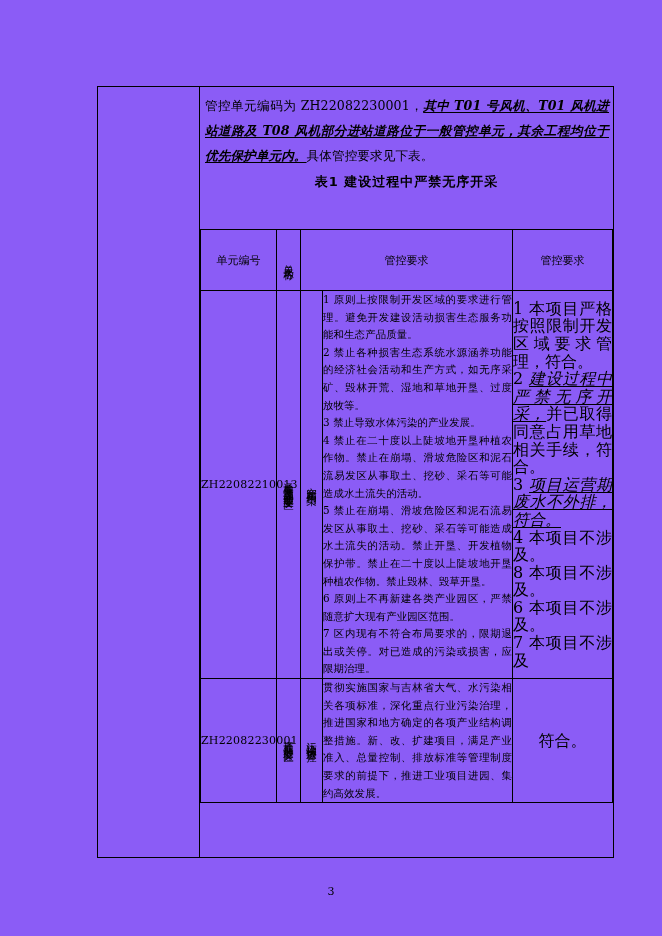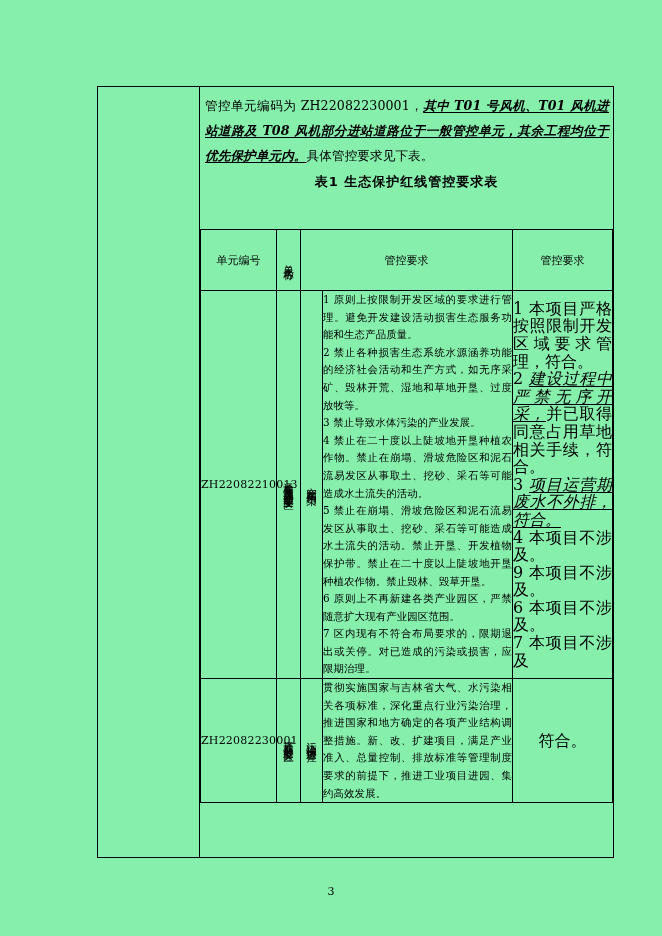--- a/index.html
+++ b/index.html
@@ -14,21 +14,21 @@
     color: #000000;
     position: relative;
     overflow: hidden;
   }
 
   #page {
     position: absolute;
     left: 0; top: 0;
     width: 662px;
     height: 936px;
-    background: #86efac;
+    background: #8b5cf6;
   }
 
   
   #frame {
     position: absolute;
     left: 97px;
     top: 86px;
     width: 517px;
     height: 772px;
     border: 1.3px solid #000;
@@ -174,21 +174,21 @@
   <div id="frame">
 
     <div id="left-gutter"></div>
 
     <div id="content-col">
 
       <div class="intro">
         <span class="plain">管控单元编码为 ZH22082230001，</span><span class="emph">其中 T01 号风机、T01 风机进站道路及 T08 风机部分进站道路位于一般管控单元，其余工程均位于优先保护单元内。</span><span class="plain">具体管控要求见下表。</span>
       </div>
 
-      <div class="tbl-caption">表1  生态保护红线管控要求表</div>
+      <div class="tbl-caption">表1  建设过程中严禁无序开采</div>
 
       <table class="main">
         <colgroup>
           <col class="col-code">
           <col class="col-name">
           <col class="col-sub">
           <col class="col-req">
           <col class="col-comp">
         </colgroup>
         <thead>
@@ -218,21 +218,21 @@
               <span class="ln">4 禁止在二十度以上陡坡地开垦种植农作物。禁止在崩塌、滑坡危险区和泥石流易发区从事取土、挖砂、采石等可能造成水土流失的活动。</span>
               <span class="ln">5 禁止在崩塌、滑坡危险区和泥石流易发区从事取土、挖砂、采石等可能造成水土流失的活动。禁止开垦、开发植物保护带。禁止在二十度以上陡坡地开垦种植农作物。禁止毁林、毁草开垦。</span>
               <span class="ln">6 原则上不再新建各类产业园区，严禁随意扩大现有产业园区范围。</span>
               <span class="ln">7 区内现有不符合布局要求的，限期退出或关停。对已造成的污染或损害，应限期治理。</span>
             </td>
             <td class="comp">
               <span class="ln"><span>1 本项目严格按照限制开发区域要求管理，符合。</span><span class="emph2"></span><span></span></span>
               <span class="ln"><span>2 </span><span class="emph2">建设过程中严禁无序开采，</span><span>并已取得同意占用草地相关手续，符合。</span></span>
               <span class="ln"><span>3 </span><span class="emph2">项目运营期废水不外排，符合。</span><span></span></span>
               <span class="ln"><span>4 本项目不涉及。</span></span>
-              <span class="ln"><span>9 本项目不涉及。</span></span>
+              <span class="ln"><span>8 本项目不涉及。</span></span>
               <span class="ln"><span>6 本项目不涉及。</span></span>
               <span class="ln"><span>7 本项目不涉及</span></span>
             </td>
           </tr>
 
           <tr>
             <td class="code">ZH22082230001</td>
             <td class="namecell">
               <span class="vert">通榆县一般管控区</span>
             </td>

